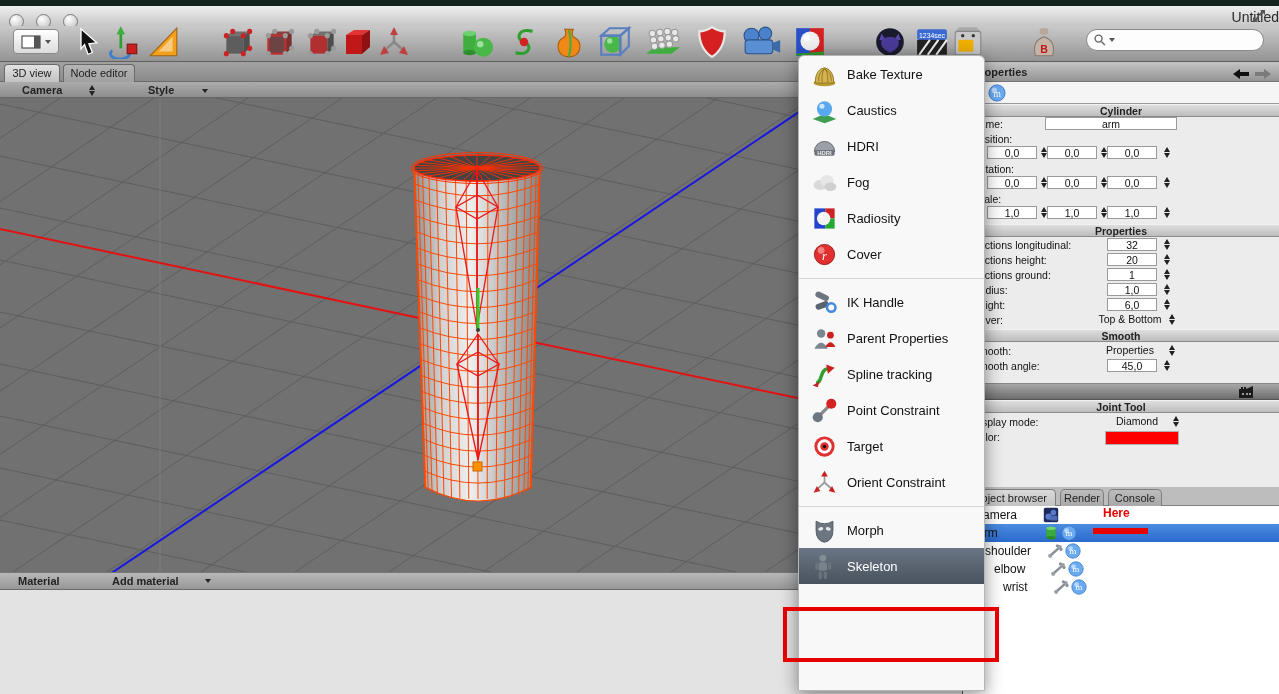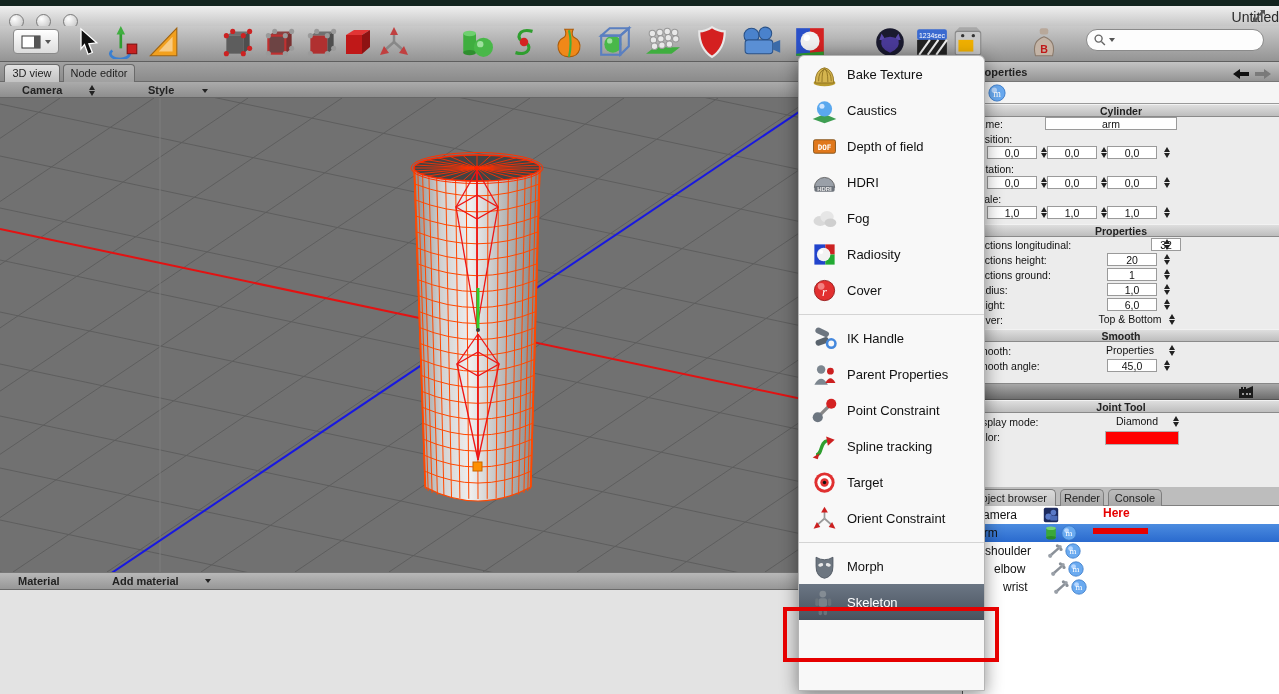--- a/index.html
+++ b/index.html
@@ -467,21 +467,21 @@
 <span class="lbl" style="left:972px;top:193px">Scale:</span>
 <div class="fld" style="left:987px;top:206px;width:50px">1,0</div>
 <span class="stp" style="left:1040px;top:206px"></span>
 <div class="fld" style="left:1047px;top:206px;width:50px">1,0</div>
 <span class="stp" style="left:1100px;top:206px"></span>
 <div class="fld" style="left:1107px;top:206px;width:50px">1,0</div>
 <span class="stp" style="left:1163px;top:206px"></span>
 
 <div class="sec" style="top:224px">Properties</div>
 <span class="lbl" style="left:972px;top:239px">Sections longitudinal:</span>
-<div class="fld" style="left:1151px;top:238px;width:30px">32</div>
+<div class="fld" style="left:1107px;top:238px;width:50px">32</div>
 <span class="stp" style="left:1163px;top:238px"></span>
 <span class="lbl" style="left:972px;top:254px">Sections height:</span>
 <div class="fld" style="left:1107px;top:253px;width:50px">20</div>
 <span class="stp" style="left:1163px;top:253px"></span>
 <span class="lbl" style="left:972px;top:269px">Sections ground:</span>
 <div class="fld" style="left:1107px;top:268px;width:50px">1</div>
 <span class="stp" style="left:1163px;top:268px"></span>
 <span class="lbl" style="left:972px;top:284px">Radius:</span>
 <div class="fld" style="left:1107px;top:283px;width:50px">1,0</div>
 <span class="stp" style="left:1163px;top:283px"></span>
@@ -600,27 +600,20 @@
   <div class="menu-item">
       <span class="mi-icon"><svg viewBox="0 0 32 32">
           <polygon points="16,20 30,26 16,31 2,26" fill="#3e9e52"></polygon>
           <circle cx="16" cy="14" r="9" fill="#5aa8ee"></circle>
           <circle cx="13" cy="11" r="3" fill="#cfe6ff"></circle>
         </svg></span>
       <span>Caustics</span>
     </div>
   <div class="menu-item">
       <span class="mi-icon"><svg viewBox="0 0 32 32">
-          <rect x="3" y="8" width="26" height="16" rx="2" fill="#e0781c" stroke="#7a4a10"></rect>
-          <text x="16" y="20" font-size="9" font-family="monospace" font-weight="bold" fill="#fff" text-anchor="middle">DOF</text>
-        </svg></span>
-      <span>Depth of field</span>
-    </div>
-  <div class="menu-item">
-      <span class="mi-icon"><svg viewBox="0 0 32 32">
           <path d="M4 22 a12 12 0 0 1 24 0 Z" fill="#9aa0a8" stroke="#555"></path>
           <rect x="4" y="20" width="24" height="7" rx="2" fill="#6d737b"></rect>
           <text x="16" y="26" font-size="7" font-weight="bold" fill="#e8e8e8" text-anchor="middle">HDRI</text>
         </svg></span>
       <span>HDRI</span>
     </div>
   <div class="menu-item">
       <span class="mi-icon"><svg viewBox="0 0 32 32">
           <ellipse cx="11" cy="19" rx="8" ry="6" fill="#d9d9d9"></ellipse>
           <ellipse cx="19" cy="14" rx="8" ry="7" fill="#e6e6e6"></ellipse>
@@ -659,33 +652,33 @@
       <span class="mi-icon"><svg viewBox="0 0 32 32">
           <circle cx="12" cy="10" r="5" fill="#7c868f"></circle>
           <path d="M4 28 q8 -14 16 0 Z" fill="#7c868f"></path>
           <circle cx="23" cy="12" r="4" fill="#cc2020"></circle>
           <path d="M17 26 q6 -11 12 0 Z" fill="#cc2020"></path>
         </svg></span>
       <span>Parent Properties</span>
     </div>
   <div class="menu-item">
       <span class="mi-icon"><svg viewBox="0 0 32 32">
+          <path d="M6 26 C14 26 10 10 20 9" fill="none" stroke="#2f9e2f" stroke-width="4"></path>
+          <polygon points="18,4 28,8 20,15" fill="#cc2020"></polygon>
+          <polygon points="2,29 10,24 8,31" fill="#cc2020"></polygon>
+        </svg></span>
+      <span>Spline tracking</span>
+    </div>
+  <div class="menu-item">
+      <span class="mi-icon"><svg viewBox="0 0 32 32">
           <line x1="9" y1="23" x2="23" y2="9" stroke="#888" stroke-width="4"></line>
           <circle cx="8" cy="24" r="6" fill="#6d7680"></circle>
           <circle cx="24" cy="8" r="6" fill="#d42222"></circle>
         </svg></span>
       <span>Point Constraint</span>
-    </div>
-  <div class="menu-item">
-      <span class="mi-icon"><svg viewBox="0 0 32 32">
-          <path d="M6 26 C14 26 10 10 20 9" fill="none" stroke="#2f9e2f" stroke-width="4"></path>
-          <polygon points="18,4 28,8 20,15" fill="#cc2020"></polygon>
-          <polygon points="2,29 10,24 8,31" fill="#cc2020"></polygon>
-        </svg></span>
-      <span>Spline tracking</span>
     </div>
   <div class="menu-item">
       <span class="mi-icon"><svg viewBox="0 0 32 32">
           <circle cx="16" cy="16" r="12" fill="#e03030"></circle>
           <circle cx="16" cy="16" r="8.5" fill="#fff"></circle>
           <circle cx="16" cy="16" r="5" fill="#e03030"></circle>
           <circle cx="16" cy="16" r="2" fill="#111"></circle>
         </svg></span>
       <span>Target</span>
     </div>

